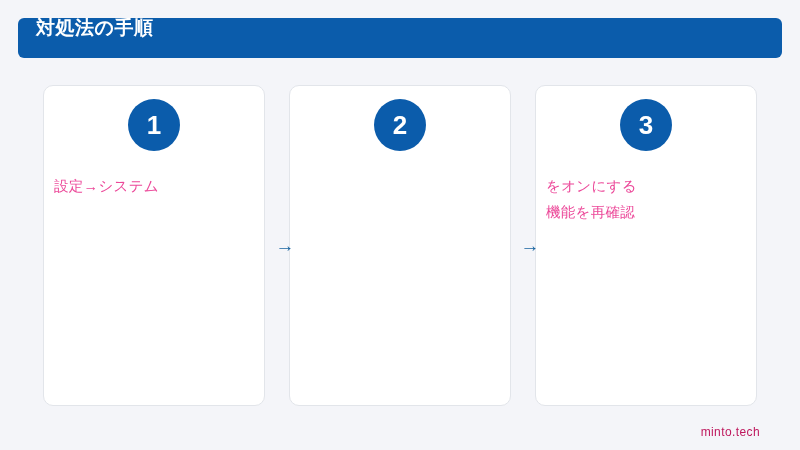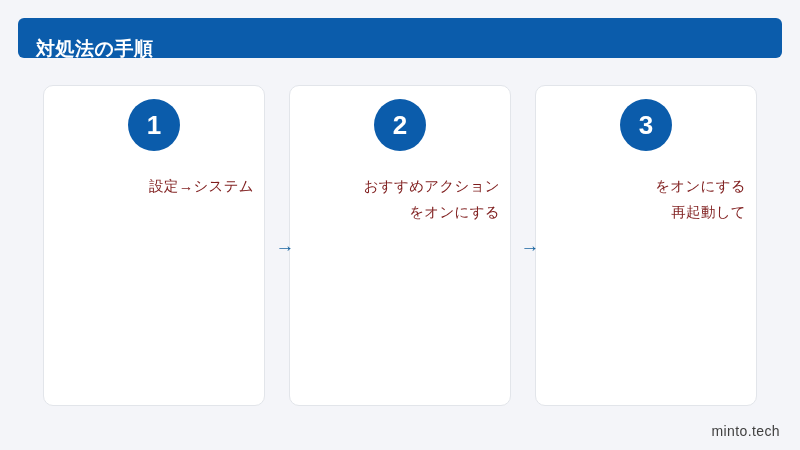--- a/index.html
+++ b/index.html
@@ -24,21 +24,21 @@
   
   .header-bar {
     position: absolute;
     left: 18px;
     top: 18px;
     width: 764px;
     height: 40px;
     background: #0b5cab;
     border-radius: 6px;
     display: flex;
-    align-items: flex-end;
+    align-items: flex-start;
     box-sizing: border-box;
     padding-left: 18px;
   }
   .header-title {
     color: #ffffff;
     font-size: 19px;
     font-weight: bold;
     letter-spacing: 0.5px;
     line-height: 1;
     white-space: nowrap;
@@ -80,22 +80,22 @@
   }
   .step-badge-num {
     color: #ffffff;
     font-size: 26px;
     font-weight: bold;
     line-height: 1;
   }
   .step-text {
     margin-top: 22px;
     width: 200px;
-    text-align: right;
-    color: #7f1d1d;
+    text-align: left;
+    color: #ec4899;
     font-size: 14.5px;
     line-height: 26px;
     letter-spacing: 0.3px;
   }
   .step-text .line {
     display: block;
     white-space: nowrap;
   }
   
   .step-arrow {
@@ -108,24 +108,24 @@
     justify-content: center;
     color: #17639f;
     font-size: 19px;
     line-height: 1;
   }
   .arrow-1 { left: 272px; }
   .arrow-2 { left: 517px; }
   
   .footer-mark {
     position: absolute;
-    right: 20px;
+    right: 40px;
     bottom: 12px;
-    color: #404040;
-    font-size: 14px;
+    color: #be185d;
+    font-size: 12px;
     letter-spacing: 0.4px;
     line-height: 1;
   }
 </style>
 </head>
 <body>
 
 <div class="slide">
 
   <div class="header-bar">
@@ -140,33 +140,29 @@
       </div>
       <div class="step-text">
         <span class="line">設定→システム</span>
       </div>
     </div>
 
     <div class="step-card">
       <div class="step-badge">
         <span class="step-badge-num">2</span>
       </div>
-      <div class="step-text">
-        <span class="line">おすすめアクション</span>
-        <span class="line">をオンにする</span>
-      </div>
     </div>
 
     <div class="step-card">
       <div class="step-badge">
         <span class="step-badge-num">3</span>
       </div>
       <div class="step-text">
         <span class="line">をオンにする</span>
-        <span class="line">再起動して</span>
+        <span class="line">機能を再確認</span>
       </div>
     </div>
 
   </div>
 
   <div class="step-arrow arrow-1">→</div>
   <div class="step-arrow arrow-2">→</div>
 
   <div class="footer-mark">minto.tech</div>
 

